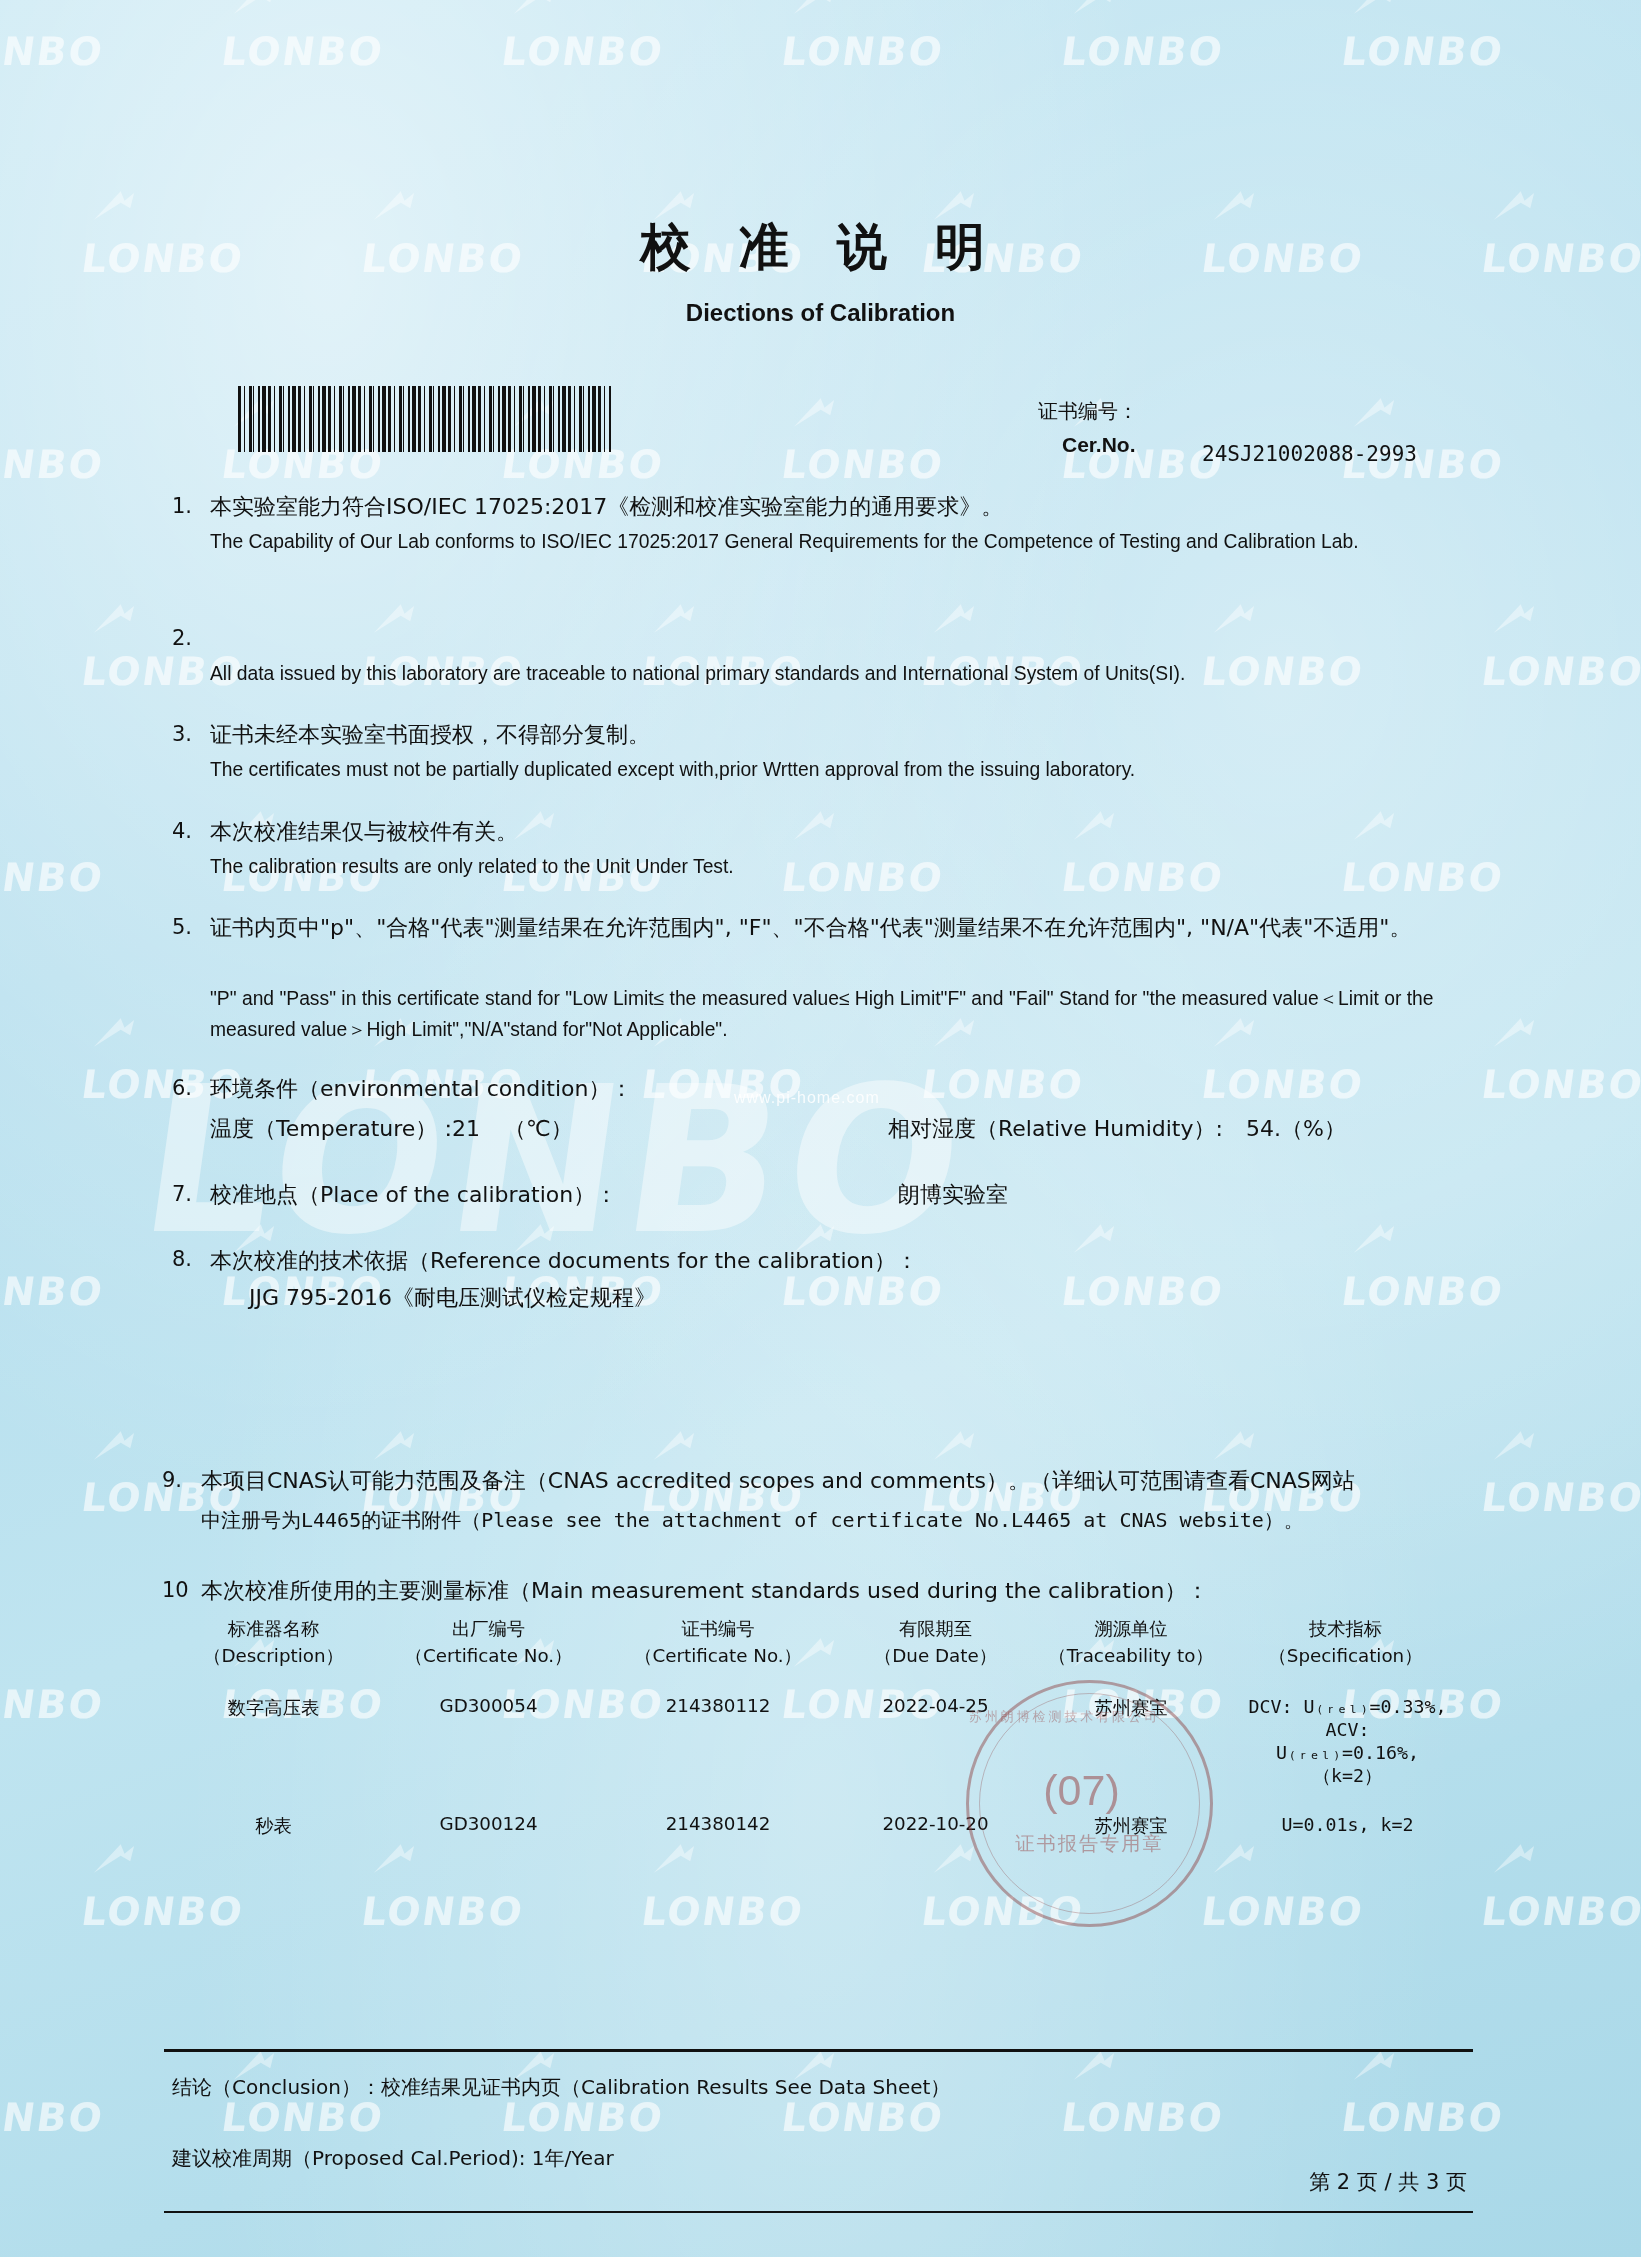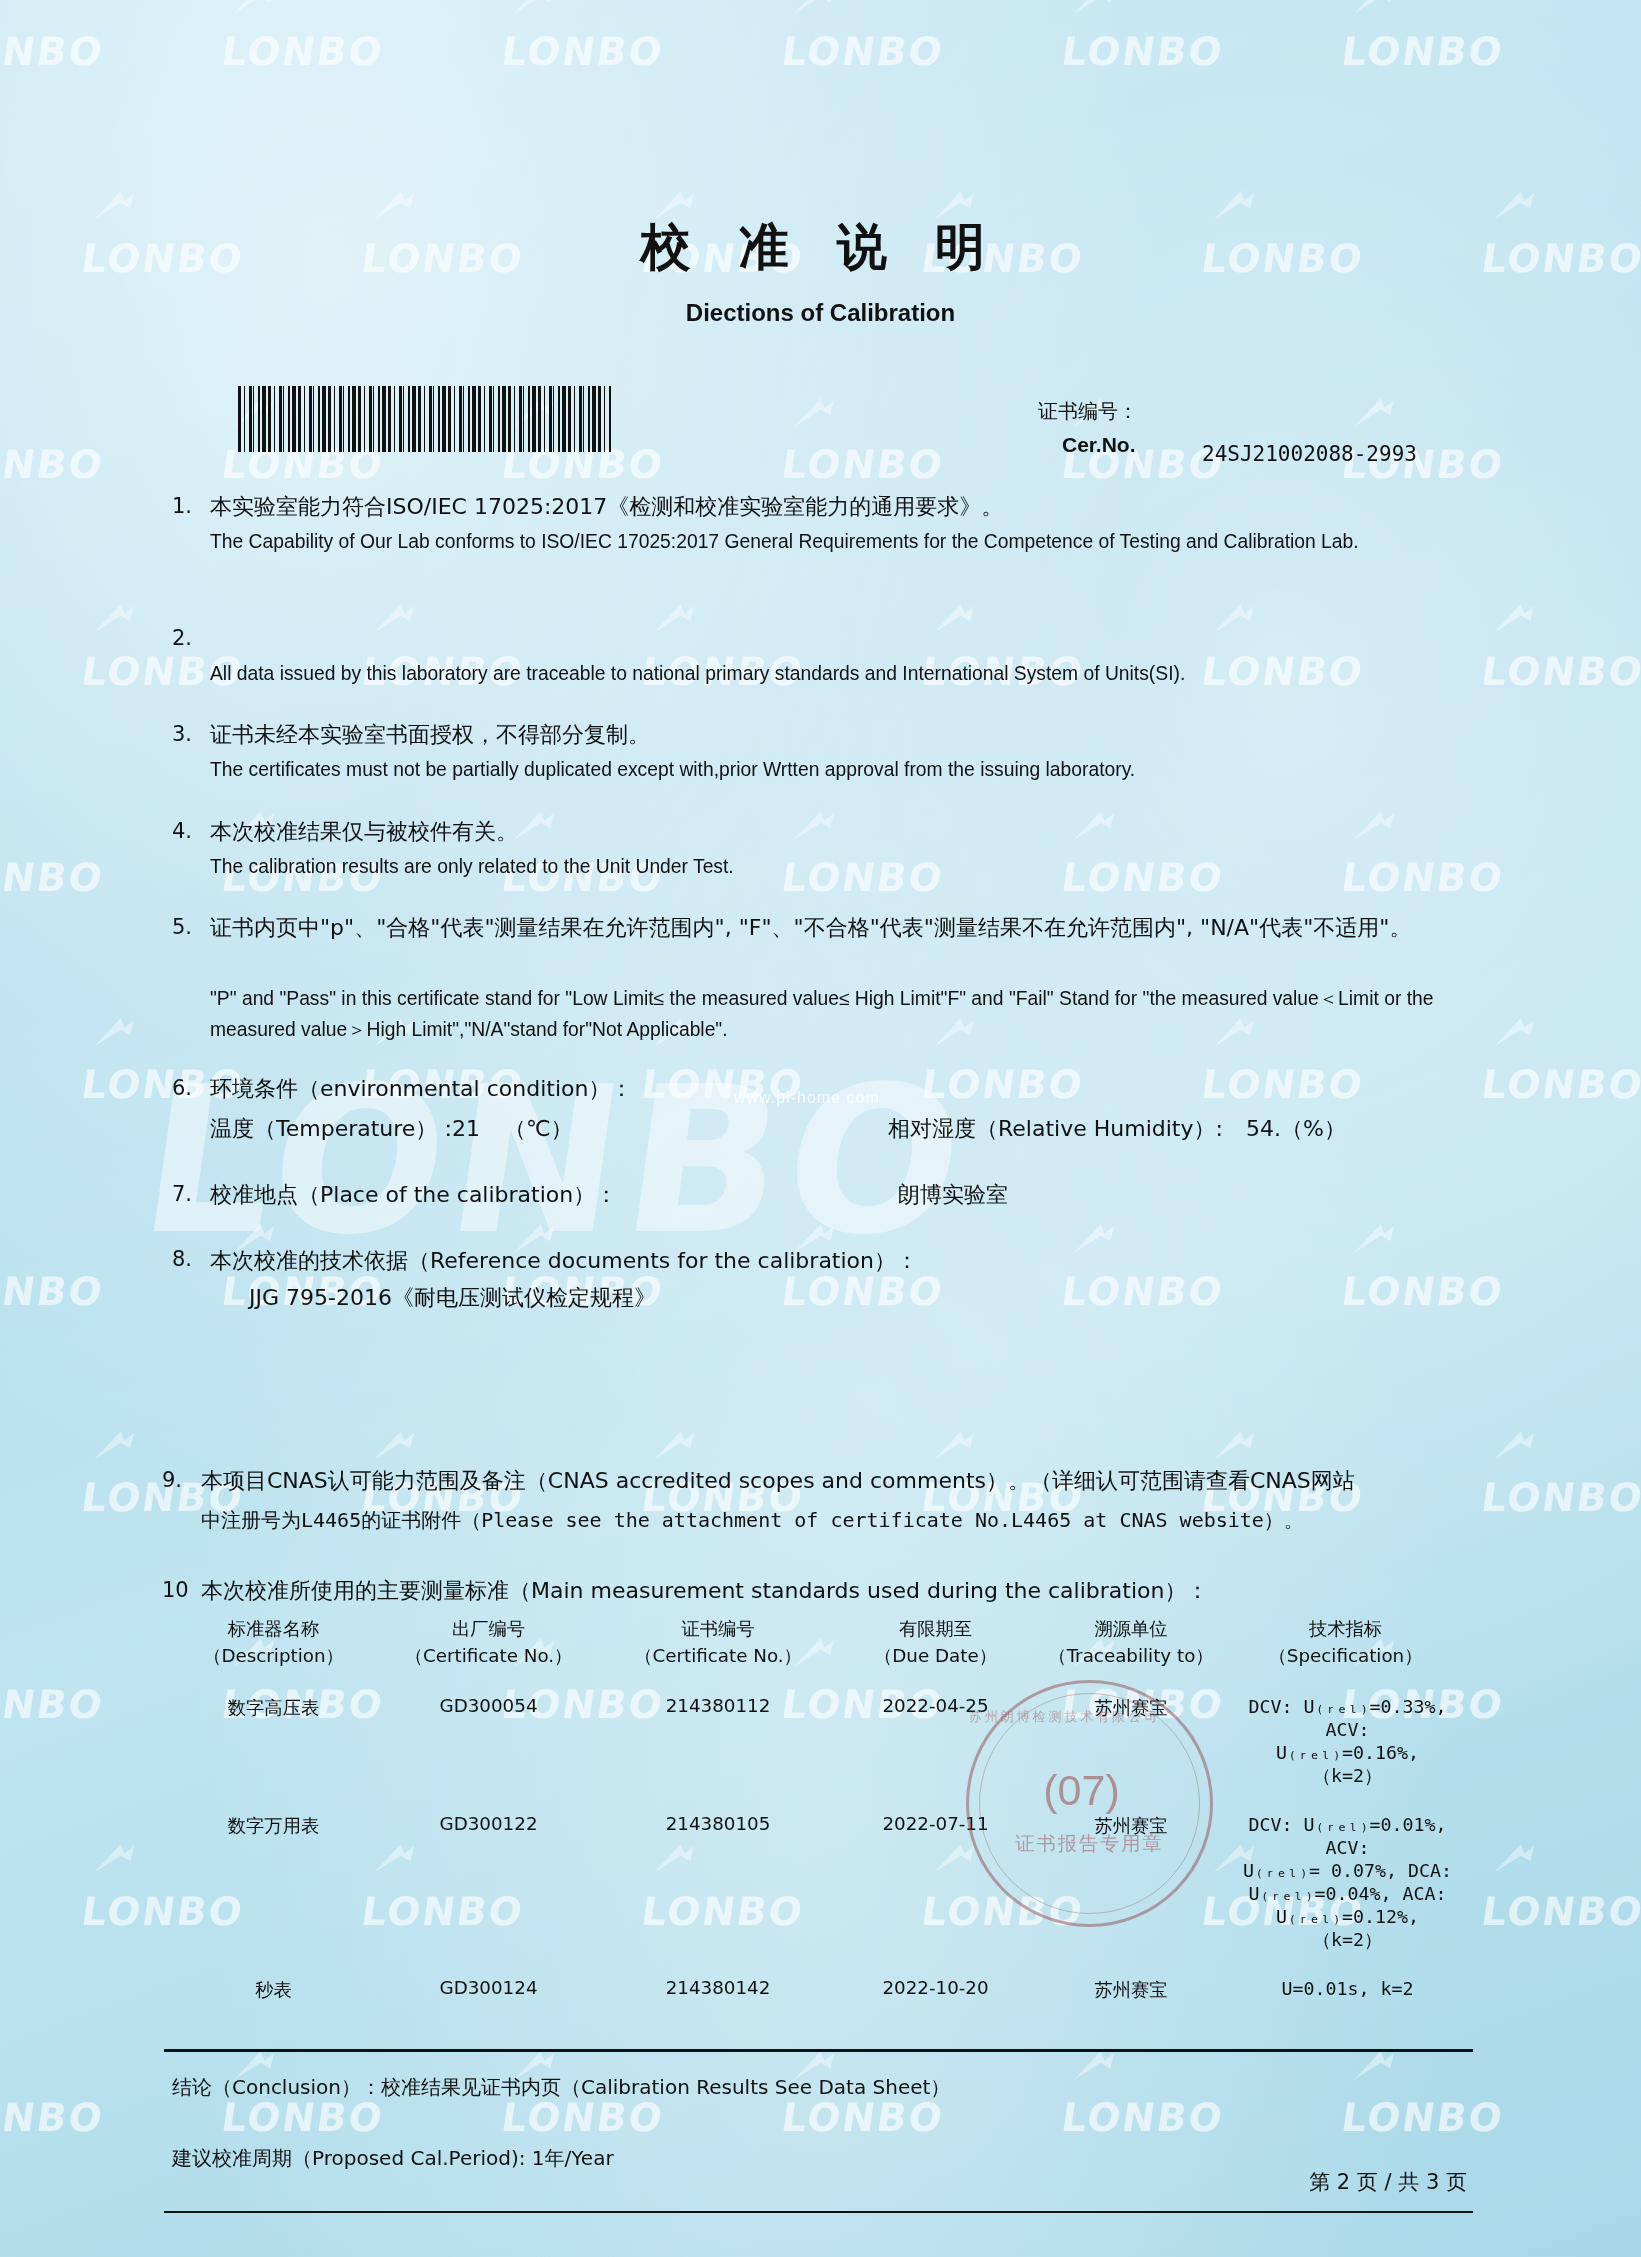--- a/index.html
+++ b/index.html
@@ -626,32 +626,20 @@
           <td>数字高压表</td>
           <td>GD300054</td>
           <td>214380112</td>
           <td>2022-04-25</td>
           <td>苏州赛宝</td>
           <td class="spec-cell">DCV: U₍ᵣₑₗ₎=0.33%, ACV:
 U₍ᵣₑₗ₎=0.16%,
 （k=2）</td>
         </tr>
         <tr>
-          <td>数字万用表</td>
-          <td>GD300122</td>
-          <td>214380105</td>
-          <td>2022-07-11</td>
-          <td>苏州赛宝</td>
-          <td class="spec-cell">DCV: U₍ᵣₑₗ₎=0.01%, ACV:
-U₍ᵣₑₗ₎= 0.07%, DCA:
-U₍ᵣₑₗ₎=0.04%, ACA:
-U₍ᵣₑₗ₎=0.12%,
-（k=2）</td>
-        </tr>
-        <tr>
           <td>秒表</td>
           <td>GD300124</td>
           <td>214380142</td>
           <td>2022-10-20</td>
           <td>苏州赛宝</td>
           <td class="spec-cell">U=0.01s, k=2</td>
         </tr>
       </tbody>
     </table>
 

